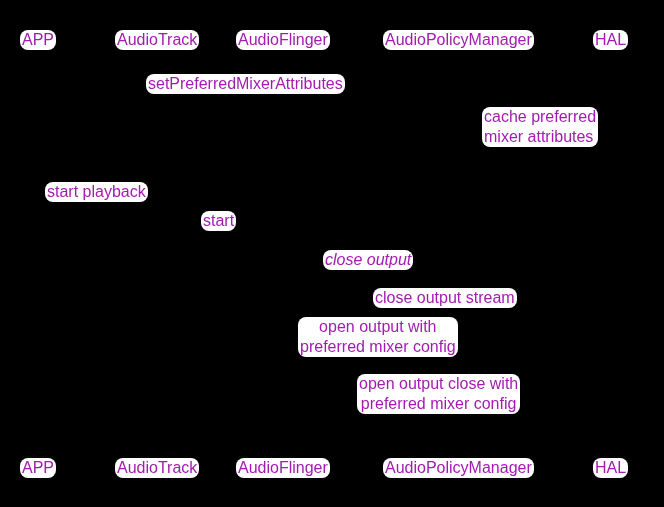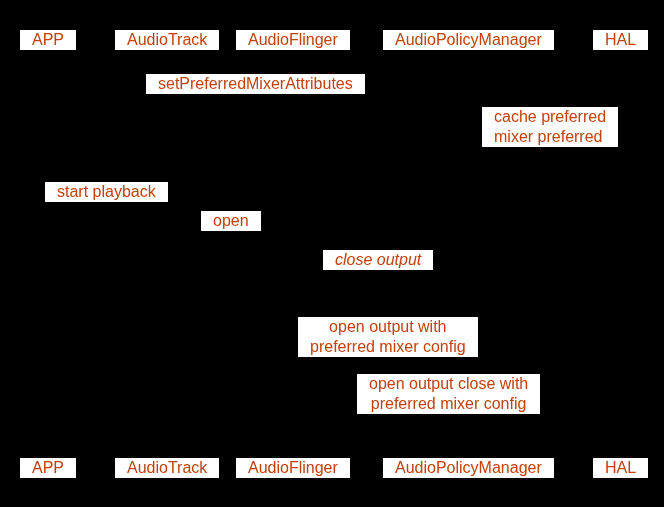--- a/index.html
+++ b/index.html
@@ -11,26 +11,27 @@
     position: relative;
     width: 664px;
     height: 507px;
     background: #000000;
     overflow: hidden;
     font-family: "Liberation Sans", sans-serif;
   }
   .label {
     position: absolute;
     background: #ffffff;
-    color: #c2410c;
+    color: #a21caf;
     font-size: 16px;
     line-height: 20px;
-    padding: 0 12px;
+    padding: 0 2px;
     white-space: nowrap;
     text-align: left;
+    border-radius: 8px;
   }
   .label.center { text-align: center; }
 
   
   .p-app-top       { left: 20px;  top: 30px; }
   .p-track-top     { left: 115px; top: 30px; }
   .p-flinger-top   { left: 236px; top: 30px; }
   .p-apm-top       { left: 383px; top: 30px; }
   .p-hal-top       { left: 593px; top: 30px; }
 
@@ -59,29 +60,30 @@
   <div class="label p-app-top">APP</div>
   <div class="label p-track-top">AudioTrack</div>
   <div class="label p-flinger-top">AudioFlinger</div>
   <div class="label p-apm-top">AudioPolicyManager</div>
   <div class="label p-hal-top">HAL</div>
 
   <div class="label m-setpref">setPreferredMixerAttributes</div>
 
   <div class="label m-cache">
     <div>cache preferred</div>
-    <div>mixer preferred</div>
+    <div>mixer attributes</div>
   </div>
 
   <div class="label m-startplay">start playback</div>
 
-  <div class="label m-start">open</div>
+  <div class="label m-start">start</div>
 
   <div class="label m-closeout">close output</div>
 
+  <div class="label m-closestream">close output stream</div>
 
   <div class="label m-openout center">
     <div>open output with</div>
     <div>preferred mixer config</div>
   </div>
 
   <div class="label m-openstream center">
     <div>open output close with</div>
     <div>preferred mixer config</div>
   </div>

